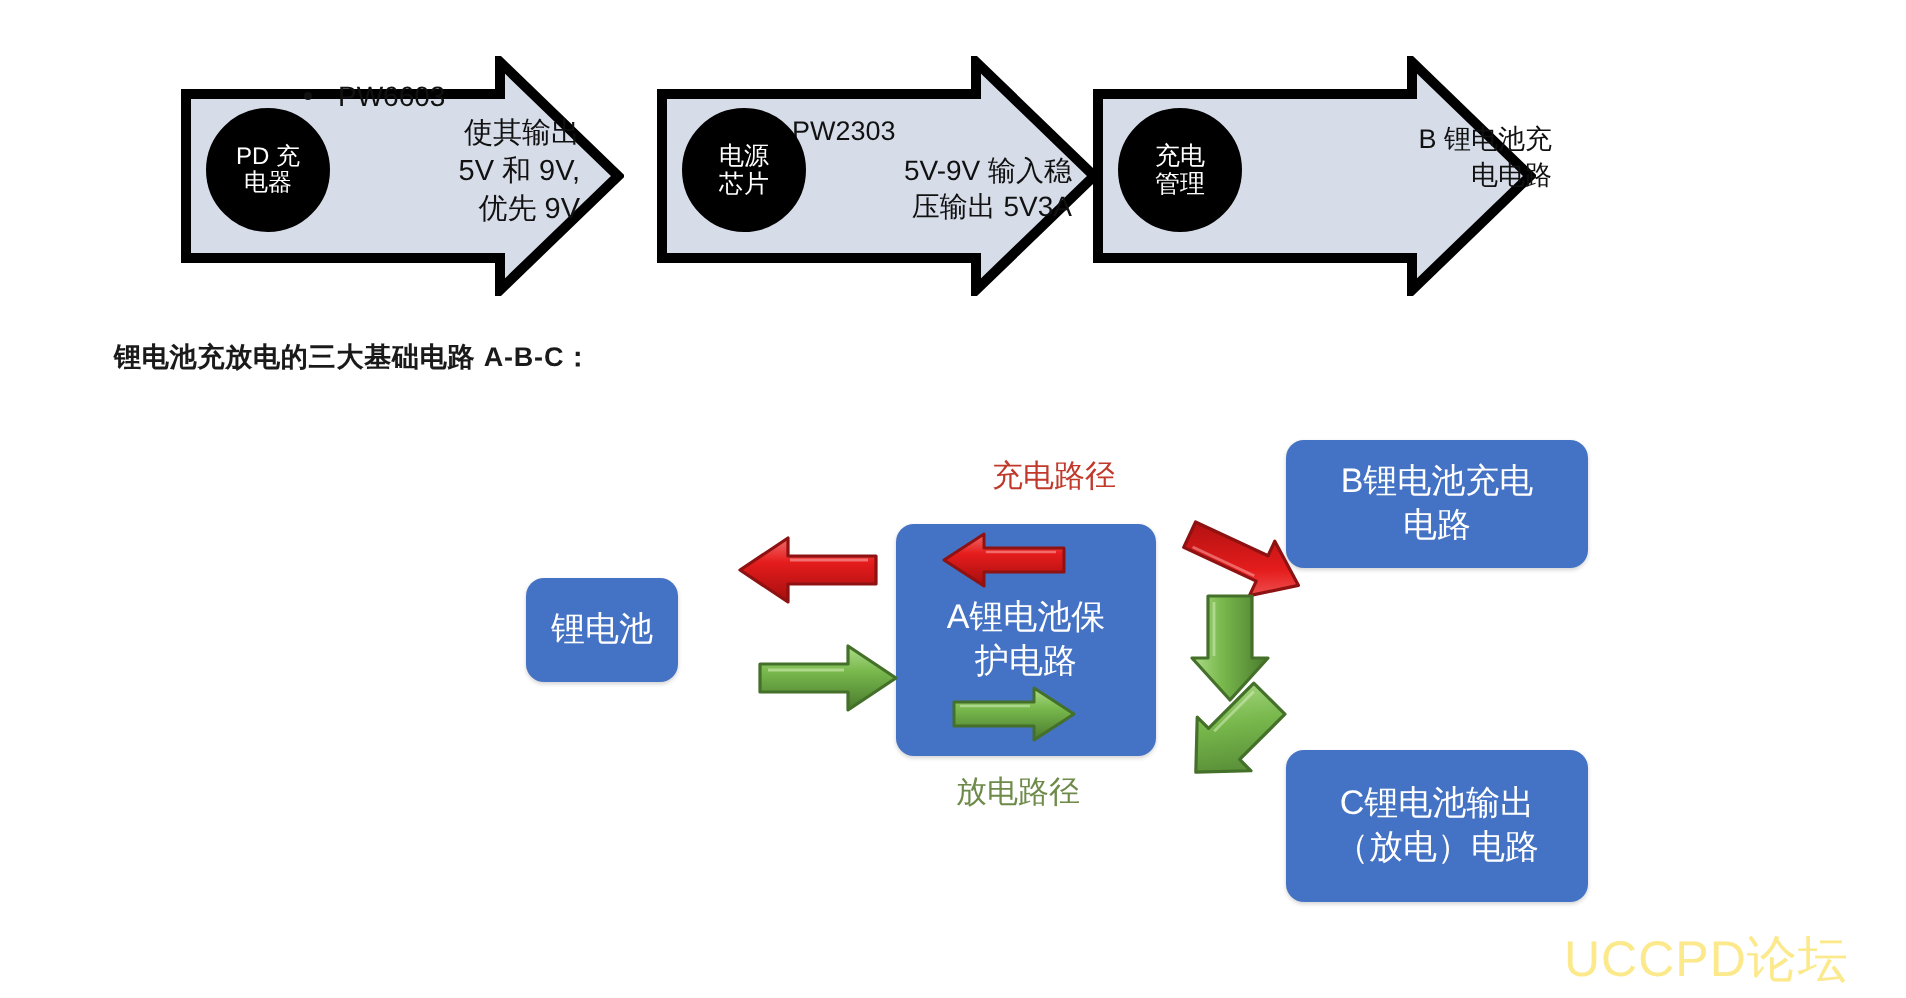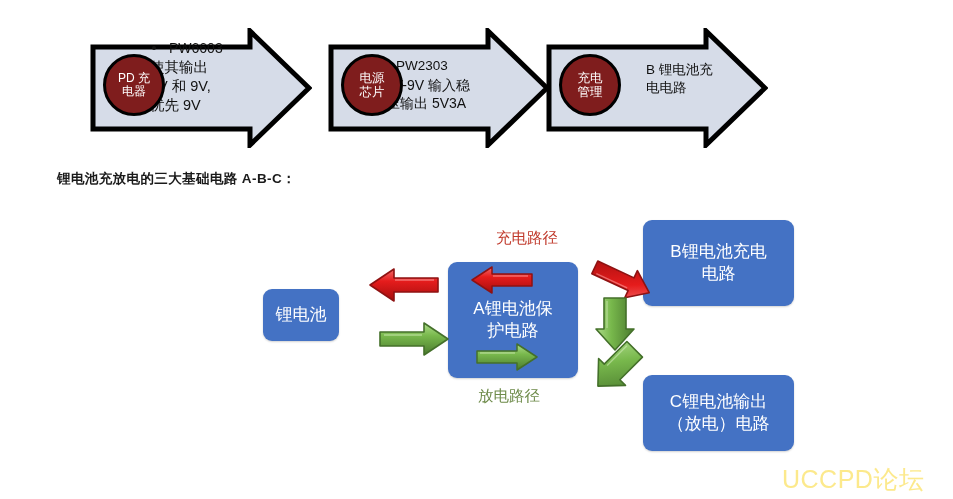--- a/index.html
+++ b/index.html
@@ -6,28 +6,28 @@
   body{width:953px;height:499px;position:relative;overflow:hidden;
        font-family:"Liberation Sans","DejaVu Sans",sans-serif;
        -webkit-font-smoothing:antialiased;}
   .stage{position:absolute;left:0;top:0;width:953px;height:499px;}
 
   
   .flow-arrow{position:absolute;}
   .flow-arrow .shape{position:absolute;left:0;top:0;width:100%;height:100%;}
   .flow-arrow .chip{
     position:absolute;border-radius:50%;
-    background:#7f1d1d;border:3px solid #000000;
+    background:#000000;border:3px solid #000000;
     display:flex;flex-direction:column;align-items:center;justify-content:center;
     color:#ffffff;line-height:1.12;text-align:center;z-index:3;
   }
   .flow-arrow .chip span{display:block;white-space:nowrap;}
   .flow-arrow .body-text{
     position:absolute;z-index:2;color:#111111;line-height:1.30;
-    white-space:pre-line;text-align:left;
+    white-space:pre-line;text-align:right;
   }
   .flow-arrow .bullet-dot{
     position:absolute;width:4px;height:4px;border-radius:50%;
     background:#111111;z-index:2;
   }
 
   
   .caption{
     position:absolute;font-weight:bold;color:#1a1a1a;
     font-size:13.5px;letter-spacing:.4px;white-space:nowrap;
@@ -108,21 +108,21 @@
 
   <div class="node-box" style="left:263px;top:289px;width:76px;height:52px;">
     <span class="txt">锂电池</span>
   </div>
 
   <div class="node-box" style="left:448px;top:262px;width:130px;height:116px;">
     <span class="txt">A锂电池保
 护电路</span>
   </div>
 
-  <div class="node-box" style="left:643px;top:220px;width:151px;height:86px;">
+  <div class="node-box" style="left:643px;top:220px;width:151px;height:64px;">
     <span class="txt">B锂电池充电
 电路</span>
   </div>
 
   <div class="node-box" style="left:643px;top:375px;width:151px;height:76px;">
     <span class="txt">C锂电池输出
 （放电）电路</span>
   </div>
 
   <div class="blockarrow" style="left:368px;top:266px;width:72px;height:38px;">

